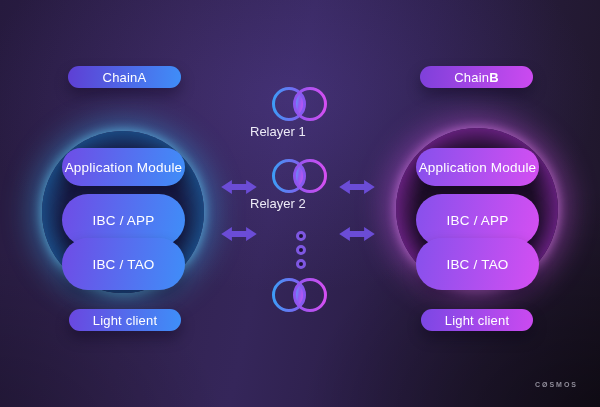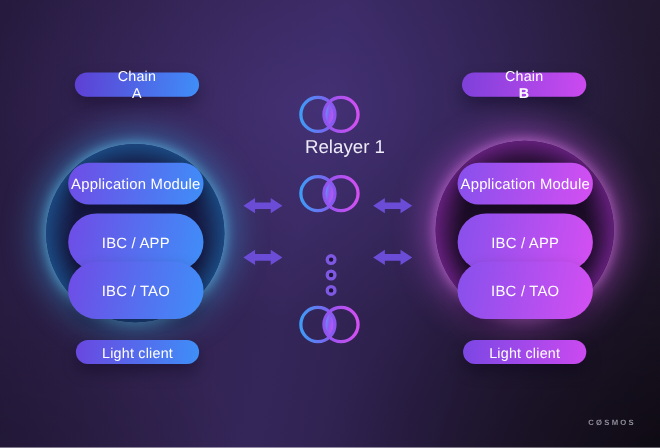--- a/index.html
+++ b/index.html
@@ -10,21 +10,21 @@
       radial-gradient(ellipse 430px 270px at 48% 24%, rgba(108,80,196,0.26), rgba(108,80,196,0) 72%),
       radial-gradient(ellipse 520px 380px at 104% 104%, rgba(0,0,0,0.55), rgba(0,0,0,0) 62%),
       radial-gradient(ellipse 420px 320px at -4% 108%, rgba(0,0,0,0.28), rgba(0,0,0,0) 60%),
       linear-gradient(102deg, #261a3e 0%, #31224f 28%, #35265a 46%, #2c1f49 64%, #241a35 82%, #1d1527 100%);
   }
   .pill {
     position:absolute; display:flex; align-items:center; justify-content:center;
     color:#ffffff; border-radius:999px; font-size:13px; letter-spacing:0.2px;
     box-shadow:0 7px 14px rgba(8,4,24,0.35);
   }
-  .tag   { width:113px; height:22px;flex-direction:column; }
+  .tag   { width:113px; height:22px; }
   .module{ width:123px; height:52px; font-size:13.5px; line-height:17px; text-align:center; }
   .module.tall { height:38px; }
   .grad-blue   { background:linear-gradient(100deg,#6f4ce6 0%,#3f8ef8 100%); }
   .grad-pink   { background:linear-gradient(100deg,#8750ec 0%,#d44ff2 100%); }
   .tag-a   { left:68px;  top:66px; background:linear-gradient(95deg,#5e3fd4 0%,#3f8ef8 100%); }
   .tag-b   { left:420px; top:66px; background:linear-gradient(95deg,#7e40da 0%,#cc4af0 100%); }
   .lc-a    { left:69px;  top:309px; width:112px; height:22px; background:linear-gradient(95deg,#6a47e0 0%,#3e8ff8 100%); }
   .lc-b    { left:421px; top:309px; width:112px; height:22px; background:linear-gradient(95deg,#7b47e4 0%,#cb4af0 100%); }
   .bold { font-weight:bold; }
 
@@ -42,22 +42,22 @@
                inset 0 0 22px 4px rgba(200,70,235,0.35);
   }
   .mod-a { left:62px; }
   .mod-b { left:416px; }
   .row1 { top:148px; }
   .row2 { top:194px; }
   .row3 { top:238px; }
 
   .relayer-icon { position:absolute; left:271px; width:58px; height:36px; }
   .relayer-label {
-    position:absolute; left:250px; width:100px; text-align:right;
-    color:#edebf7; font-size:17px;
+    position:absolute; left:250px; width:100px; text-align:left;
+    color:#edebf7; font-size:13px;
   }
   .dot {
     position:absolute; left:296px; width:10px; height:10px; box-sizing:border-box;
     border:3px solid #7e57e2; border-radius:50%; background:rgba(24,15,46,0.9);
   }
   .arrow { position:absolute; width:36px; height:16px; }
   .wordmark {
     position:absolute; top:381px; right:22px;
     color:#8f8c99; font-size:7px; font-weight:bold; letter-spacing:2px;
   }
@@ -112,20 +112,23 @@
   </svg>
   <div class="relayer-label" style="top:124px">
     <span>Relayer </span><span>1</span>
   </div>
 
   <svg class="relayer-icon" style="top:158px" viewBox="0 0 58 36">
     <path d="M28.5 6.6 A15.5 15.5 0 0 1 28.5 29.4 A15.5 15.5 0 0 1 28.5 6.6 Z" fill="url(#glens)"></path>
     <circle cx="18" cy="18" r="15.5" fill="none" stroke="url(#gcl)" stroke-width="3"></circle>
     <circle cx="39" cy="18" r="15.5" fill="none" stroke="url(#gcr)" stroke-width="3"></circle>
   </svg>
+  <div class="relayer-label" style="top:196px">
+    <span>Relayer </span><span>2</span>
+  </div>
 
   <div class="dot" style="top:231px"></div>
   <div class="dot" style="top:245px"></div>
   <div class="dot" style="top:259px"></div>
 
   <svg class="relayer-icon" style="top:277px" viewBox="0 0 58 36">
     <path d="M28.5 6.6 A15.5 15.5 0 0 1 28.5 29.4 A15.5 15.5 0 0 1 28.5 6.6 Z" fill="url(#glens)"></path>
     <circle cx="18" cy="18" r="15.5" fill="none" stroke="url(#gcl)" stroke-width="3"></circle>
     <circle cx="39" cy="18" r="15.5" fill="none" stroke="url(#gcr)" stroke-width="3"></circle>
   </svg>

